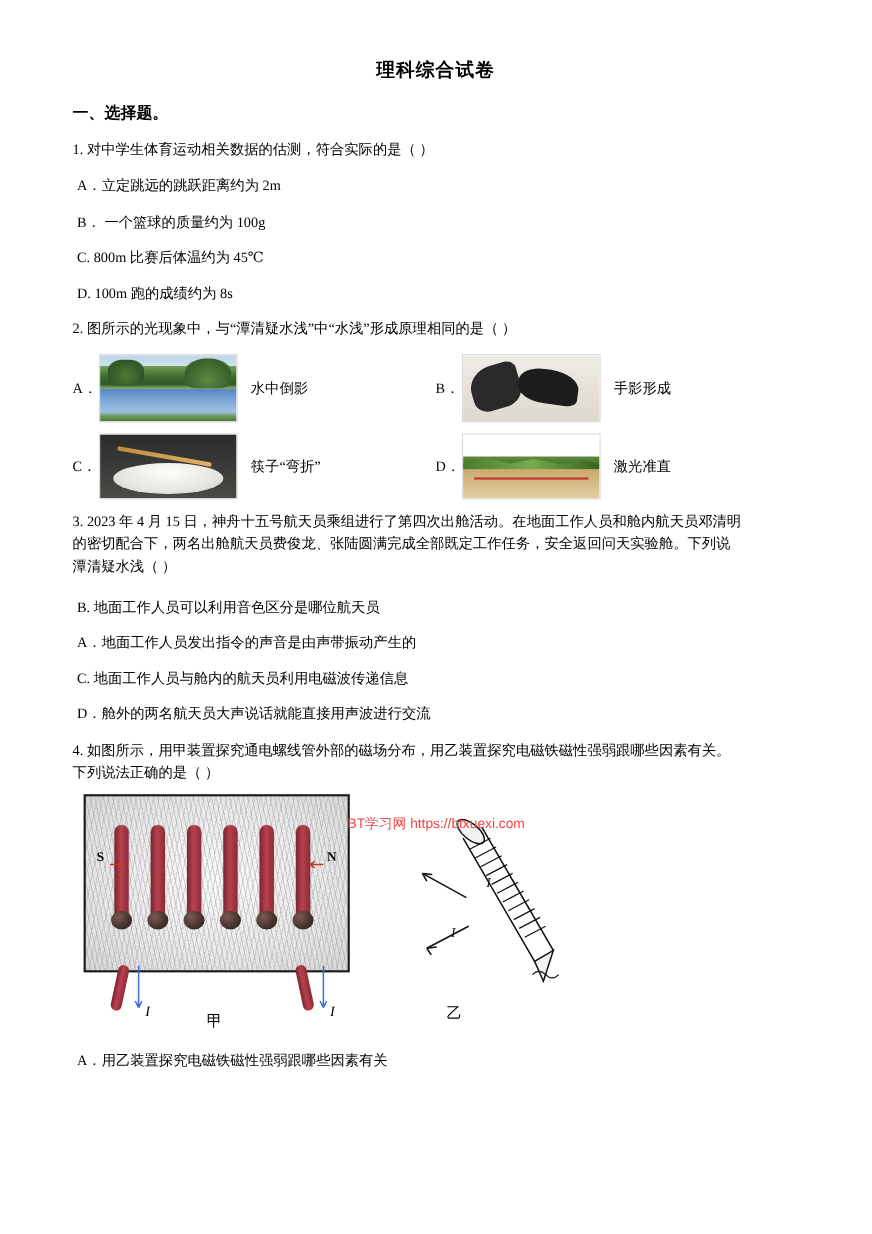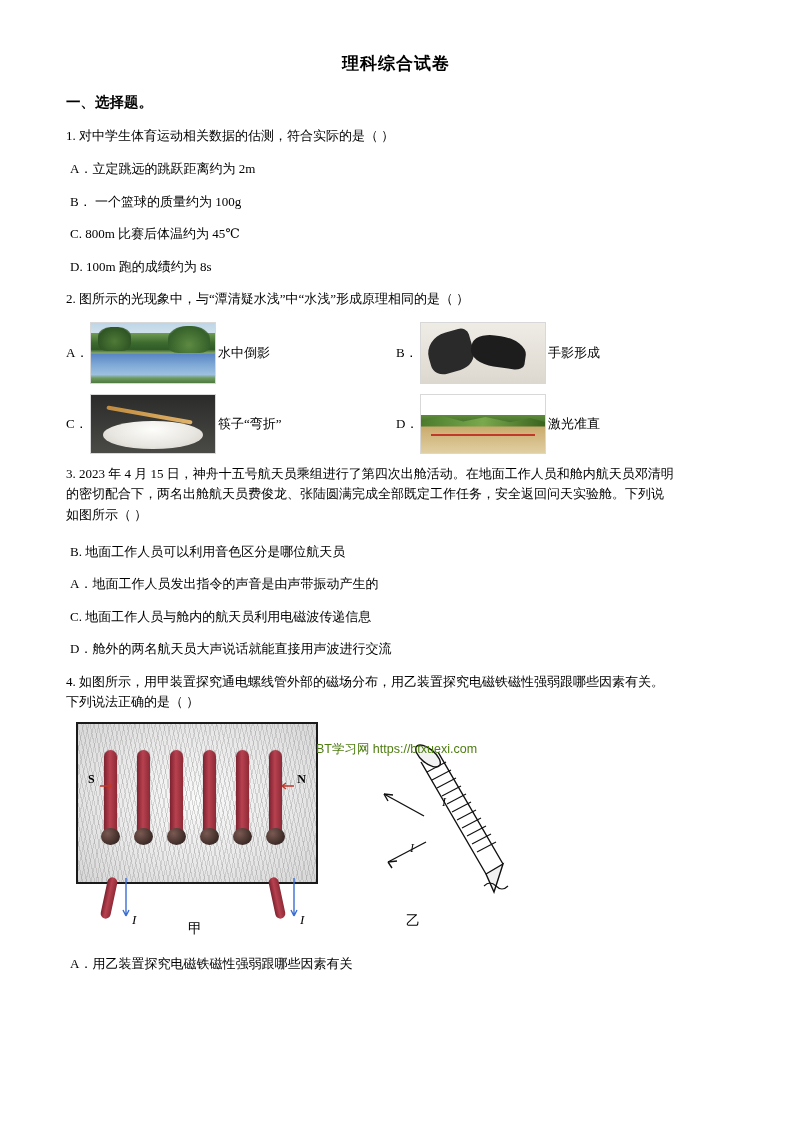--- a/index.html
+++ b/index.html
@@ -79,21 +79,21 @@
     width: 124px;
     height: 60px;
     flex: none;
     border: 1px solid #d8d8d8;
     overflow: hidden;
     position: relative;
   }
   .thumb.t2 { height: 58px; }
   .img-caption {
     font-size: 13px;
-    padding-left: 2px;
+    padding-left: 12px;
   }
 
   
   .art-lake { width: 100%; height: 100%; background:
       linear-gradient(#bcd6e8 0%, #cfe0ea 16%, #6f9b52 17%, #3d6b2e 33%, #2f5a28 44%, #86a86a 50%, #5a86c4 52%, #7fa9d6 70%, #9dc0e0 86%, #6d9a5e 92%, #4f7a3f 100%);
       position: relative; }
   .art-lake:before {
     content:""; position:absolute; left:6%; top:6%; width:26%; height:40%;
     background: radial-gradient(ellipse at 50% 60%, #4e7a37 0%, #2f5524 70%, rgba(47,85,36,0) 100%);
     border-radius: 40% 40% 30% 30%;
@@ -206,21 +206,21 @@
     top: 12px;
     width: 200px;
     height: 190px;
   }
   .watermark {
     position: absolute;
     left: 0;
     right: 0;
     bottom: 28px;
     text-align: center;
-    color: #4d7c0f;
+    color: #ef4444;
     font-size: 12.5px;
     font-family: "Liberation Sans", "DejaVu Sans", sans-serif;
   }
 </style>
 </head>
 <body>
 
 <div class="page">
   <div class="content">
 
@@ -273,21 +273,21 @@
               <div class="art-laser"></div>
             </div>
           <span class="img-caption">激光准直</span>
         </div>
       </div>
     </div>
 
     <div class="q" style="margin-bottom:17px">
       <div>3. 2023 年 4 月 15 日，神舟十五号航天员乘组进行了第四次出舱活动。在地面工作人员和舱内航天员邓清明</div>
       <div>的密切配合下，两名出舱航天员费俊龙、张陆圆满完成全部既定工作任务，安全返回问天实验舱。下列说</div>
-      <div>如图所示（      ）</div>
+      <div>潭清疑水浅（      ）</div>
     </div>
     <div class="opt opt-indent">B. 地面工作人员可以利用音色区分是哪位航天员</div>
     <div class="opt opt-indent">A．地面工作人员发出指令的声音是由声带振动产生的</div>
     <div class="opt opt-indent">C. 地面工作人员与舱内的航天员利用电磁波传递信息</div>
     <div class="opt opt-indent">D．舱外的两名航天员大声说话就能直接用声波进行交流</div>
 
     <div class="q" style="margin-bottom:6px">
       <div>4. 如图所示，用甲装置探究通电螺线管外部的磁场分布，用乙装置探究电磁铁磁性强弱跟哪些因素有关。</div>
       <div>下列说法正确的是（      ）</div>
     </div>

